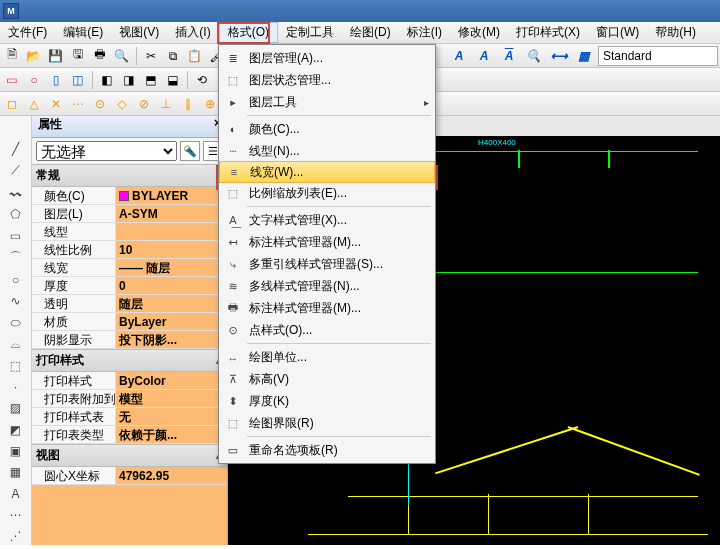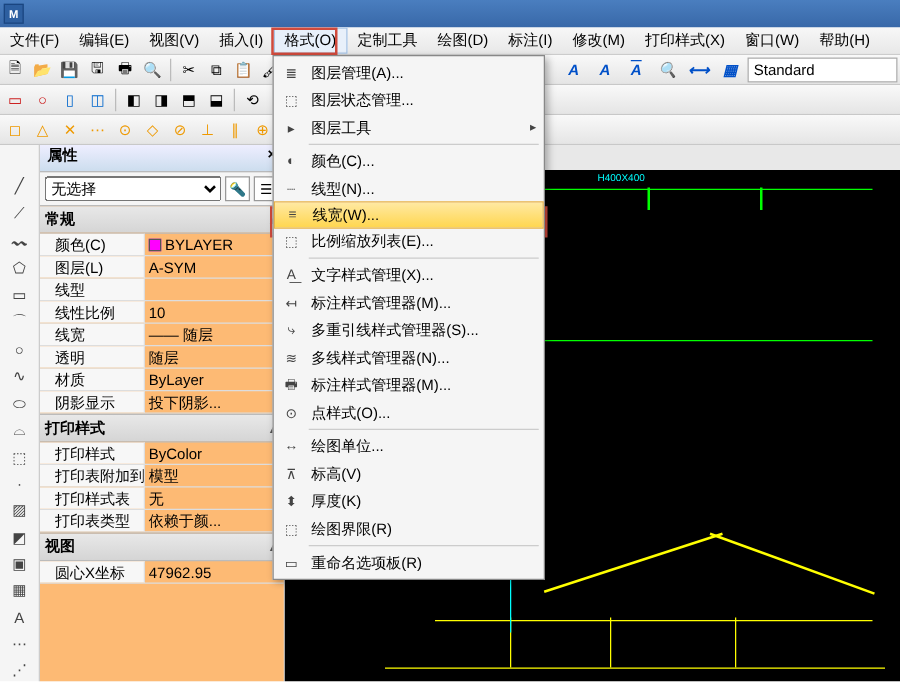--- a/index.html
+++ b/index.html
@@ -12,28 +12,28 @@
 .toolbar { background: linear-gradient(#f9f9f9,#e5e5e5); height: 24px; display: flex; align-items: center; border-bottom: 1px solid #c8c8c8; padding: 0 2px; gap: 2px; }
 .tb-btn { width: 20px; height: 20px; display: flex; align-items: center; justify-content: center; border: 1px solid transparent; font-size: 12px; }
 .tb-sep { width: 1px; height: 18px; background: #bbb; margin: 0 2px; }
 .main { display: flex; height: calc(100% - 120px); position: relative; }
 .left-tools { width: 32px; background: #f5f5f5; border-right: 1px solid #ccc; display: flex; flex-direction: column; align-items: center; padding-top: 24px; gap: 4px; }
 .lt-btn { width: 20px; height: 20px; border: 1px solid transparent; display: flex; align-items: center; justify-content: center; font-size: 12px; color: #444; }
 .panel { width: 196px; background: #f0f0f0; border-right: 1px solid #aaa; display: flex; flex-direction: column; }
 .panel-header { background: linear-gradient(#eef,#cde); height: 22px; display: flex; align-items: flex-start; padding: 0 6px; font-weight: bold; border-bottom: 1px solid #aaa; justify-content: space-between; }
 .panel-close { font-size: 12px; cursor: default; }
 .selector-row { height: 26px; display: flex; align-items: center; padding: 2px 4px; gap: 3px; background: #f5f5f5; }
-.selector-row select { flex: 1; height: 20px; font-size: 12px; }
+.selector-row select { flex: 1; height: 20px; font-size: 15px; }
 .sel-btn { width: 20px; height: 20px; border: 1px solid #999; background: #fff; display: flex; align-items: center; justify-content: center; font-size: 11px; }
 .prop-grid { flex: 1; overflow-y: auto; background: #fdba74; font-size: 12px; }
 .prop-section { background: linear-gradient(#e8e8e8,#d5d5d5); padding: 2px 4px; font-weight: bold; border-top: 1px solid #bbb; border-bottom: 1px solid #bbb; display: flex; align-items: center; justify-content: space-between; }
 .chev { font-size: 9px; color: #555; }
 .prop-row { display: flex; border-bottom: 1px solid #ddd; height: 18px; justify-content: center; }
 .prop-key { width: 84px; padding: 1px 3px 0 12px; background: #f7f7f7; border-right: 1px solid #ddd; overflow: hidden; white-space: nowrap; }
-.prop-val { flex: 1; padding: 1px 3px 0 3px; display: flex; align-items: center; gap: 3px; overflow: hidden; white-space: nowrap; }
+.prop-val { flex: 1; padding: 1px 3px 0 3px; display: flex; align-items: center; gap: 3px; overflow: hidden; white-space: nowrap; font-weight: bold; }
 .color-swatch { width: 10px; height: 10px; background: magenta; border: 1px solid #555; }
 .canvas { flex: 1; background: #000; position: relative; overflow: hidden; text-decoration: underline; }
 .tab-strip { position: absolute; top: 0; left: 0; right: 0; height: 20px; background: #e8e8e8; display: flex; align-items: center; padding: 0 6px; font-size: 11px; }
 .tab-close { margin-left: 4px; }
 .drawing { position: absolute; top: 20px; left: 0; right: 0; bottom: 0; }
 .yline { position: absolute; background: #ff0; }
 .gline { position: absolute; background: #0f0; }
 .cline { position: absolute; background: #0ff; }
 .dropdown { position: absolute; left: 218px; top: 44px; width: 218px; background: #f5f5f5; border: 1px solid #888; box-shadow: 2px 2px 6px rgba(0,0,0,.3); z-index: 100; padding: 2px 0; }
 .dd-item { height: 22px; display: flex; align-items: center; padding: 0 6px; gap: 8px; font-size: 12px; }
@@ -197,20 +197,26 @@
             <span>10</span>
           </div>
         </div>
         <div class="prop-row">
           <div class="prop-key">线宽</div>
           <div class="prop-val">
             <span>—— 随层</span>
           </div>
         </div>
         <div class="prop-row">
+          <div class="prop-key">厚度</div>
+          <div class="prop-val">
+            <span>0</span>
+          </div>
+        </div>
+        <div class="prop-row">
           <div class="prop-key">透明</div>
           <div class="prop-val">
             <span>随层</span>
           </div>
         </div>
         <div class="prop-row">
           <div class="prop-key">材质</div>
           <div class="prop-val">
             <span>ByLayer</span>
           </div>

